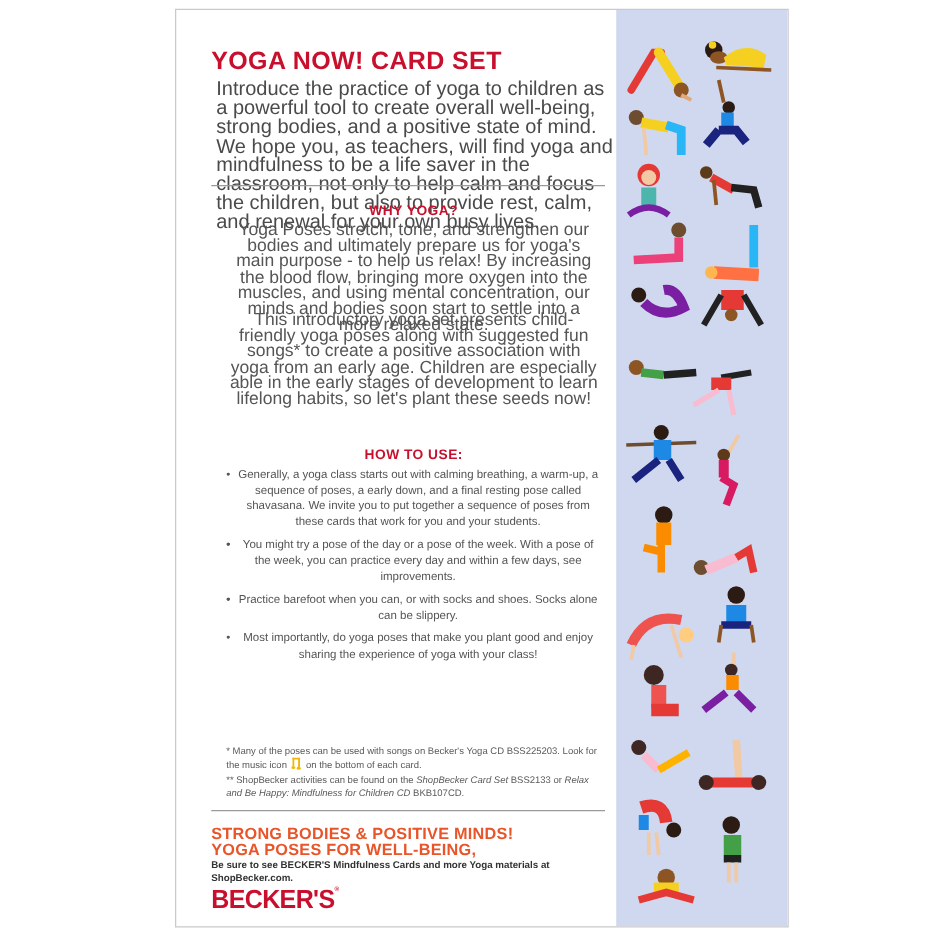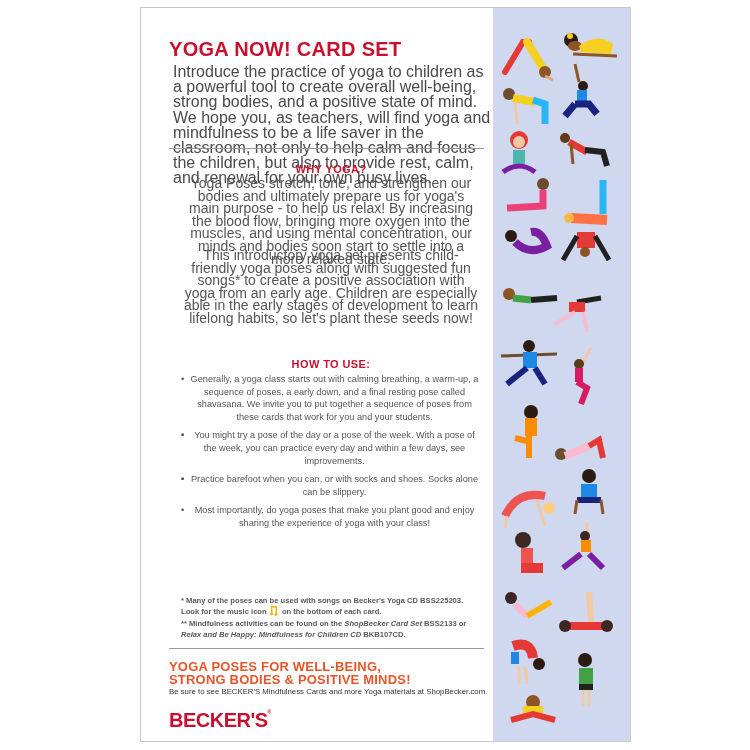--- a/index.html
+++ b/index.html
@@ -17,27 +17,27 @@
 
   .section { position:absolute; left:40px; width:300px;text-align:center; }
   .section h3 { margin:0; font-size:11px; font-weight:bold; color:#c8102e; letter-spacing:0.4px; line-height:13px; }
   .section p { margin:1px 0 0 0; font-size:14px; line-height:12.6px; color:#555555; }
 
   .bullets { list-style:none; margin:0; padding:0; }
   .bullets li { position:relative; padding-left:7px; font-size:9.2px; line-height:12.6px; color:#555555; margin-bottom:6px; }
   .bullet-dot { position:absolute; left:0; top:0; }
 
   .footnotes { position:absolute; left:40px; top:587px; width:302px; font-size:7.6px; line-height:11px; color:#5a5a5a; }
-  .footnotes .fn { margin:0 0 1px 0;font-weight:bold; }
+  .footnotes .fn { margin:0 0 1px 0; }
   .footnotes em { font-style:italic; }
   .music-icon { display:inline-block; width:9px; height:10px; vertical-align:-2px; margin:0 1px; }
 
   .tagline { position:absolute; left:28px; top:652px; width:320px; font-size:13px; line-height:13px; font-weight:bold; color:#e8552a; letter-spacing:0.2px; margin:0; }
   .tagline span { display:block; }
-  .see-also { position:absolute; left:28px; top:679px; width:320px; font-size:7.8px; line-height:10.5px; font-weight:normal; color:#333333; margin:0; }
+  .see-also { position:absolute; left:28px; top:679px; width:320px; font-size:7.8px; line-height:10.5px; font-weight:bold; color:#333333; margin:0; }
   .brand { position:absolute; left:28px; top:701px; font-size:20px; font-weight:900; color:#c8102e; letter-spacing:-0.5px; font-family:"Liberation Sans", sans-serif; transform:scaleY(1.05); }
   .brand sup { font-size:5px; vertical-align:top; }
 
   
   .pose { position:absolute; width:58px; height:56px; }
   .pose svg { width:100%; height:100%; overflow:visible; }
 </style>
 </head>
 <body>
 
@@ -78,33 +78,33 @@
               <rect x="5.5" y="0" width="1.5" height="8" fill="#f2b705"></rect>
               <rect x="1" y="0" width="6" height="1.6" fill="#f2b705"></rect>
               <rect x="1" y="0" width="1.4" height="7" fill="#f2b705"></rect>
               <ellipse cx="1.6" cy="8" rx="1.6" ry="1.3" fill="#f2b705"></ellipse>
               <ellipse cx="6" cy="8.5" rx="1.6" ry="1.3" fill="#f2b705"></ellipse>
             </svg>
         </span>
         <span>on the bottom of each card.</span>
       </p>
       <p class="fn">
-        <span>** Mindfulness activities can be found on the</span>
+        <span>** ShopBecker activities can be found on the</span>
         <em>ShopBecker Card Set</em>
         <span>BSS2133 or</span>
         <em>Relax and Be Happy: Mindfulness for Children CD</em>
         <span>BKB107CD.</span>
       </p>
     </div>
 
     <div class="rule" style="top:640px;"></div>
 
     <h2 class="tagline">
+      <span>STRONG BODIES &amp; POSITIVE MINDS!</span>
       <span>YOGA POSES FOR WELL-BEING,</span>
-      <span>STRONG BODIES &amp; POSITIVE MINDS!</span>
     </h2>
     <p class="see-also">Be sure to see BECKER'S Mindfulness Cards and more Yoga materials at ShopBecker.com.</p>
     <div class="brand"><span>BECKER'S</span><sup>®</sup></div>
   </div>
 
   <div class="pose-panel">
 
     <div class="pose" style="left:8px;top:20px;">
       <svg viewBox="0 0 58 56">
           <path d="M4 44 L22 14 L28 14" stroke="#e53935" stroke-width="6" fill="none" stroke-linecap="round"></path>

